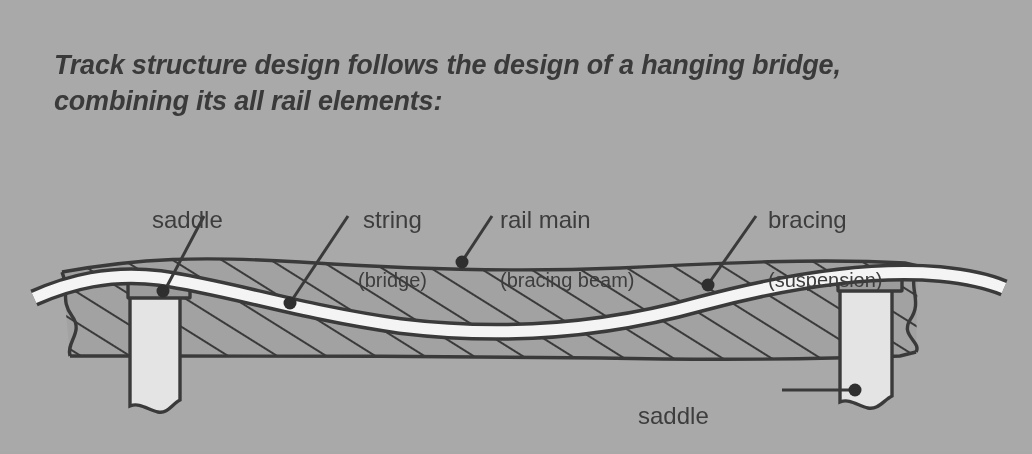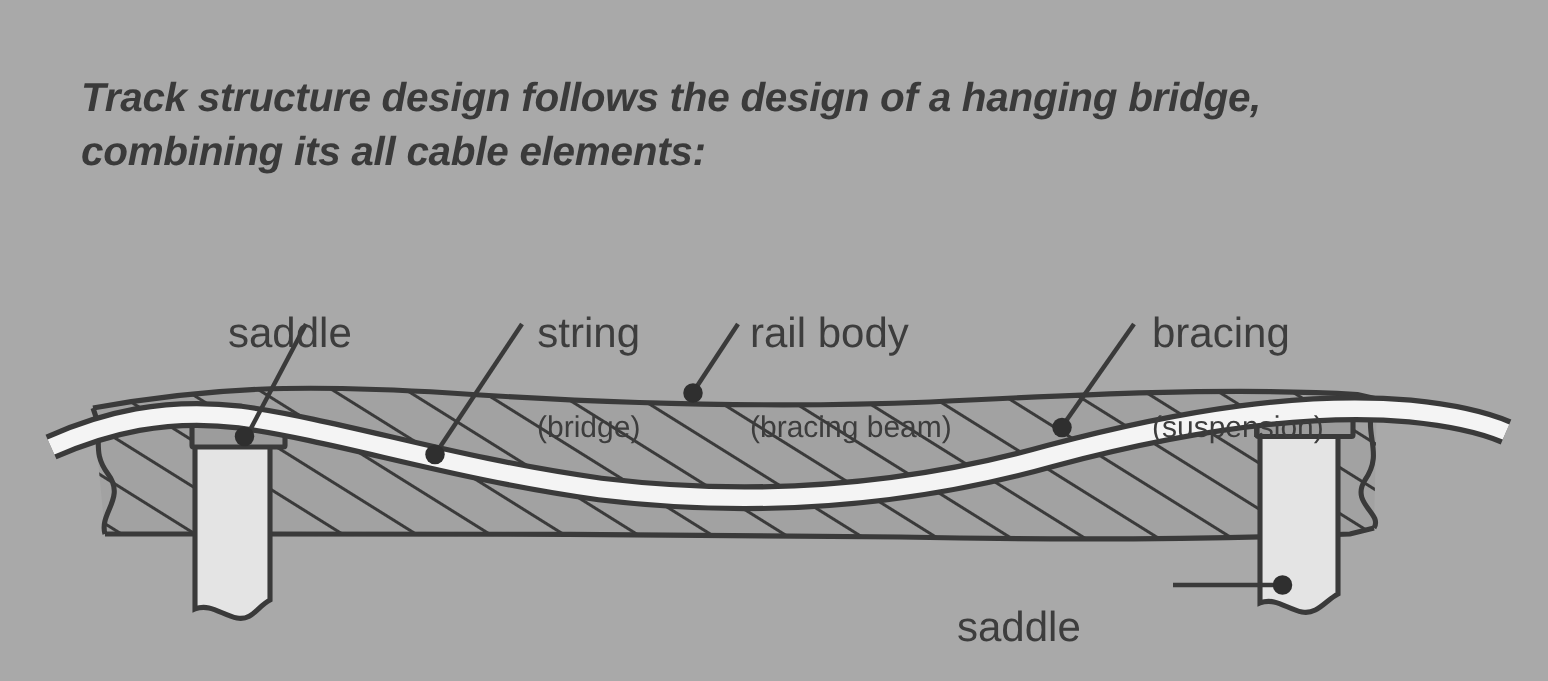--- a/index.html
+++ b/index.html
@@ -30,21 +30,21 @@
   #title .line { display: block; white-space: pre; }
 
   .lbl {
     position: absolute;
     color: #3d3d3d;
     white-space: pre;
     font-weight: normal;
   }
   .lbl .main {
     display: block;
-    font-size: 28px;
+    font-size: 24px;
     line-height: 1.02;
   }
   .lbl .sub {
     display: block;
     font-size: 20px;
     line-height: 1.25;
   }
   #lbl-saddle    { left: 152px; top: 172px; }
   #lbl-string    { left: 358px; top: 172px; text-align: center; }
   #lbl-railbody  { left: 500px; top: 172px; }
@@ -58,21 +58,21 @@
     height: 454px;
   }
 </style>
 </head>
 <body>
 
 <div id="page">
 
   <div id="title">
     <span class="line">Track structure design follows the design of a hanging bridge,</span>
-    <span class="line">combining its all cable elements:</span>
+    <span class="line">combining its all rail elements:</span>
   </div>
 
   <svg id="art" viewBox="0 0 1032 454">
     <defs>
       <pattern id="hatch" width="26" height="26" patternUnits="userSpaceOnUse" patternTransform="rotate(-58)">
         <rect width="26" height="26" fill="#a2a2a2"></rect>
         <line x1="0" y1="0" x2="0" y2="26" stroke="#3a3a3a" stroke-width="4"></line>
       </pattern>
 
       <clipPath id="beamClip">
@@ -159,21 +159,21 @@
   <div class="lbl" id="lbl-saddle">
     <span class="main">saddle</span>
   </div>
 
   <div class="lbl" id="lbl-string">
     <span class="main">string</span>
     <span class="sub">(bridge)</span>
   </div>
 
   <div class="lbl" id="lbl-railbody">
-    <span class="main">rail body</span>
+    <span class="main">rail main</span>
     <span class="sub">(bracing beam)</span>
   </div>
 
   <div class="lbl" id="lbl-concrete">
     <span class="main">bracing</span>
     <span class="sub">(suspension)</span>
   </div>
 
   <div class="lbl" id="lbl-support">
     <span class="main">saddle</span>

